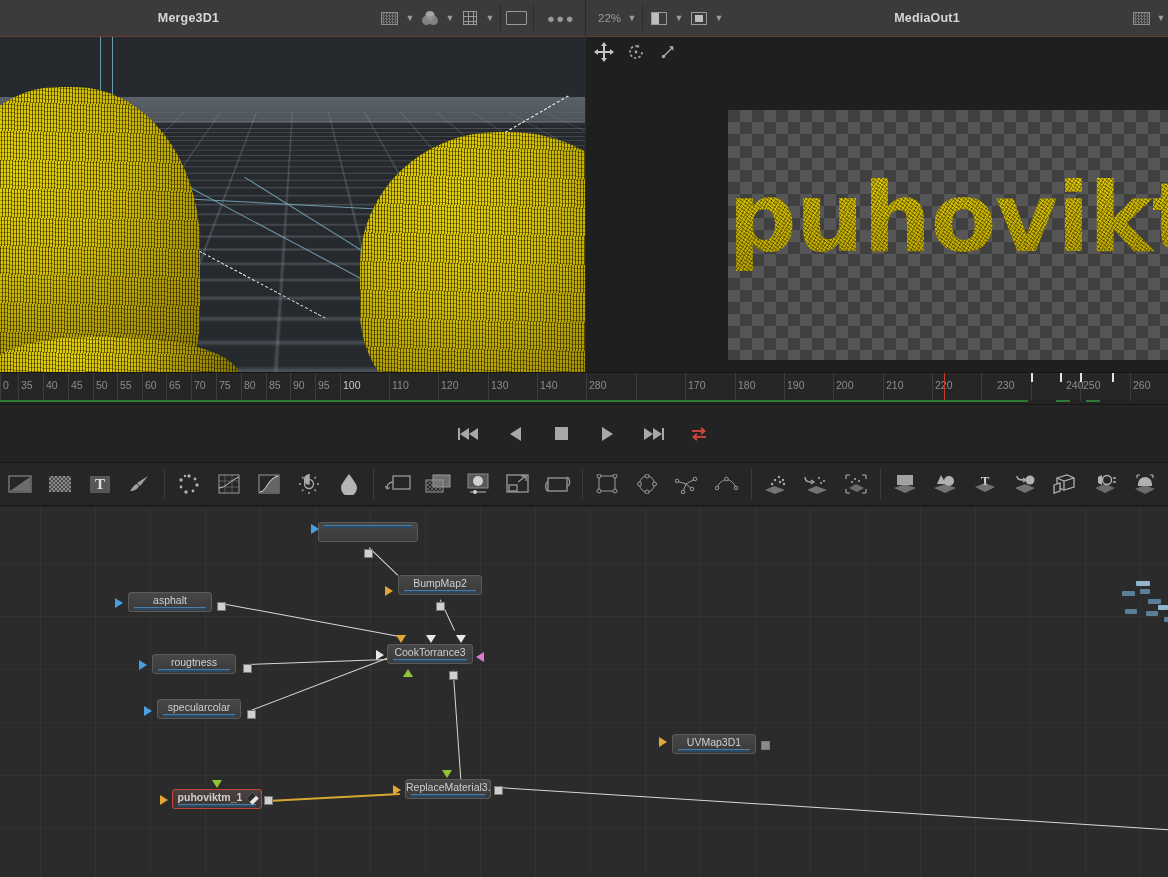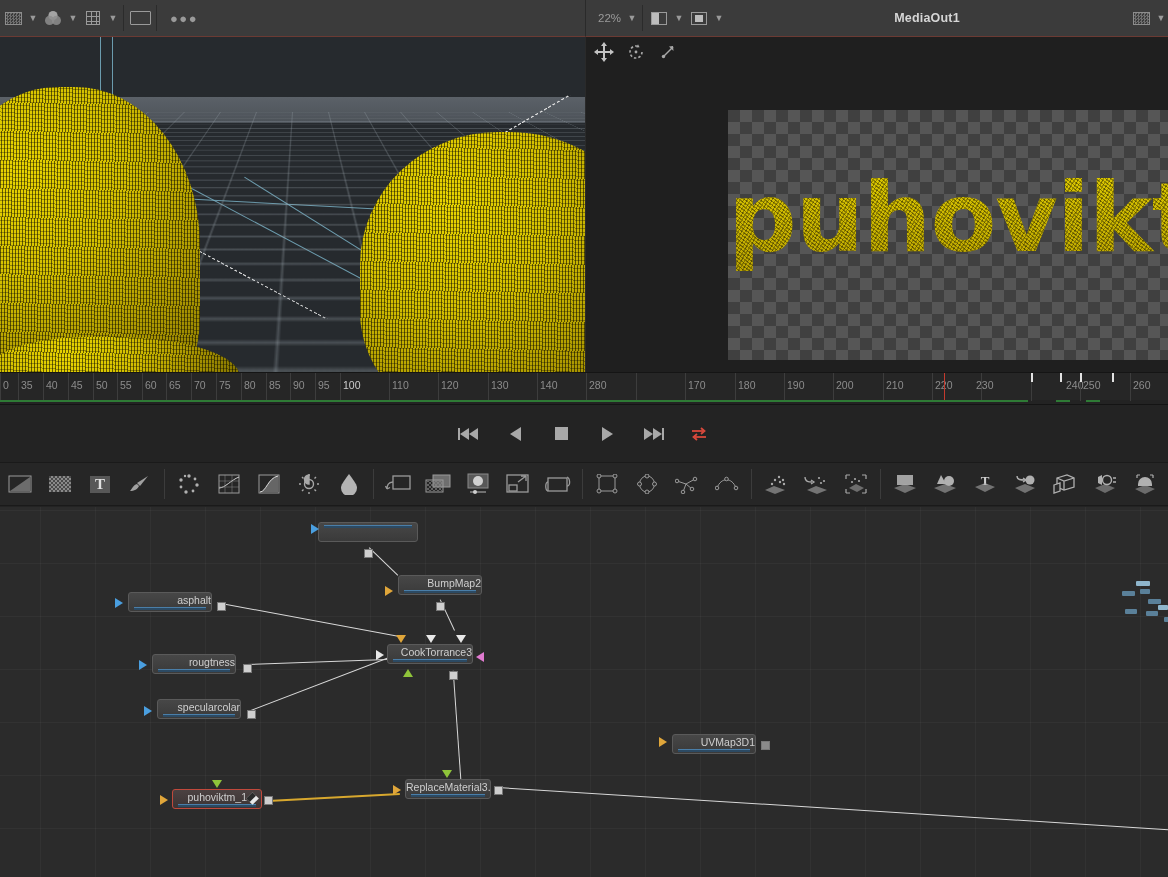--- a/index.html
+++ b/index.html
@@ -155,21 +155,21 @@
     overflow:hidden;
   }
   .node {
     position:absolute; height:20px; border-radius:3px;
     background:linear-gradient(#474747,#3a3a3a);
     border:1px solid #5a5a5a;
     display:flex; flex-direction:column; align-items:center;
     justify-content:flex-start; cursor:pointer;
   }
   .node .nm {
-    width:100%; text-align:right; font-size:10.5px; color:#cfcfcf;
+    width:100%; text-align:center; font-size:10.5px; color:#cfcfcf;
     line-height:12px; padding-top:1px; white-space:nowrap; overflow:hidden;
   }
   .node .bar {
     width:calc(100% - 10px); height:3px; margin-top:1px;
     background:#2c4a63; border-top:1px solid #4a7ea8;
   }
   .node.sel { border:1px solid #c0493c; background:linear-gradient(#4b4141,#3c3434); }
   .node .kf {
     position:absolute; right:4px; top:4px; width:9px; height:9px;
     background:#e8e8e8; transform:rotate(45deg);
@@ -193,20 +193,21 @@
   .minimap { position:absolute; right:0; top:60px; width:46px; height:70px; }
   .mm { position:absolute; height:5px; background:#5a8099; border-radius:1px; }
   .mm.lt { background:#8fb6cc; }
 </style>
 </head>
 <body>
 
 <div class="app">
 
   <div class="viewer-bar left">
+    <div class="vb-title">Merge3D1</div>
     <div class="vb-grp">
       <div class="ico-btn">
           <span class="g-dotrect"></span>
         </div>
       <div class="chev">▼</div>
       <div class="ico-btn">
         <svg width="18" height="16" viewBox="0 0 18 16">
             <circle cx="9" cy="5.5" r="4.6" fill="#a4a4a4"></circle>
             <circle cx="5.6" cy="10.4" r="4.6" fill="#8e8e8e" opacity=".85"></circle>
             <circle cx="12.4" cy="10.4" r="4.6" fill="#8e8e8e" opacity=".85"></circle>
@@ -345,21 +346,21 @@
       <div class="tlabel" style="left: 735px;">180</div>
       <div class="tick" style="left: 784px;"></div>
       <div class="tlabel" style="left: 784px;">190</div>
       <div class="tick" style="left: 833px;"></div>
       <div class="tlabel" style="left: 833px;">200</div>
       <div class="tick" style="left: 883px;"></div>
       <div class="tlabel" style="left: 883px;">210</div>
       <div class="tick" style="left: 932px;"></div>
       <div class="tlabel" style="left: 932px;">220</div>
       <div class="tick" style="left: 981px;"></div>
-      <div class="tlabel" style="left: 960px; padding-left: 16px;">230</div>
+      <div class="tlabel" style="left: 981px; padding-left: 16px;">230</div>
       <div class="tick" style="left: 1031px;"></div>
       <div class="tlabel" style="left: 1031px; padding-left: 35px;">240</div>
       <div class="tick" style="left: 1080px;"></div>
       <div class="tlabel" style="left: 1080px;">250</div>
       <div class="tick" style="left: 1130px;"></div>
       <div class="tlabel" style="left: 1130px;">260</div>
       <div class="kmark" style="left: 1031px;"></div>
       <div class="kmark" style="left: 1060px;"></div>
       <div class="kmark" style="left: 1080px;"></div>
       <div class="kmark" style="left: 1112px;"></div>
@@ -686,21 +687,21 @@
     <div class="port-out" style="left:449px;top:164px;"></div>
 
     <div class="node" style="left:672px;top:227px;width:84px;">
       <div class="nm">UVMap3D1</div>
       <div class="bar"></div>
     </div>
     <div class="arw r y" style="left:659px;top:230px;"></div>
     <div class="port-out gray" style="left:761px;top:234px;"></div>
 
     <div class="node sel" style="left:172px;top:282px;width:90px;">
-      <div class="nm" style="padding-right:14px;">puhoviktm_1</div>
+      <div class="nm" style="padding-right:14px;font-weight:bold;">puhoviktm_1</div>
       <div class="bar"></div>
       <div class="kf"></div>
     </div>
     <div class="arw r y" style="left:160px;top:288px;"></div>
     <div class="arw d g" style="left:212px;top:273px;"></div>
     <div class="port-out" style="left:264px;top:289px;"></div>
 
     <div class="node" style="left:405px;top:272px;width:86px;">
       <div class="nm">ReplaceMaterial3...</div>
       <div class="bar"></div>

